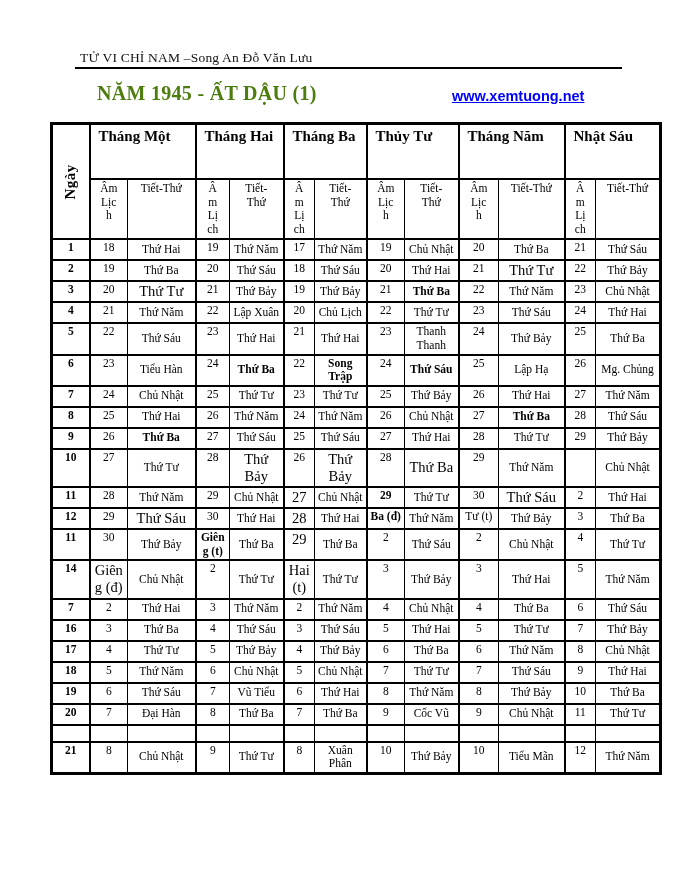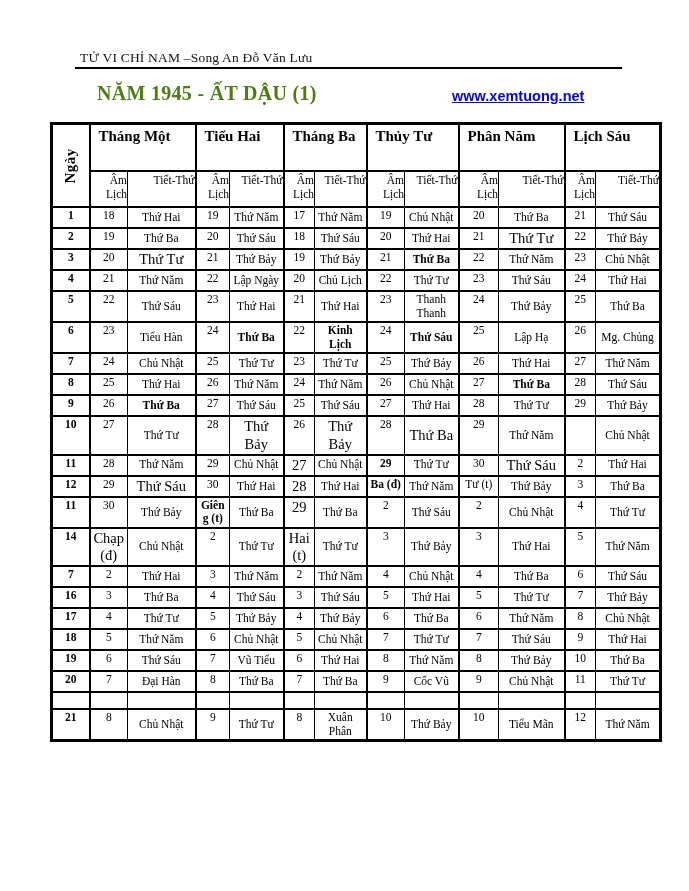--- a/index.html
+++ b/index.html
@@ -26,24 +26,24 @@
     border-collapse:collapse;table-layout:fixed;
     border:3px solid #000;
   }
   .cal th,.cal td{
     border:1px solid #000;border-top-width:2px;border-bottom-width:2px;
     padding:1px 2px;overflow:hidden;word-wrap:break-word;
     font-size:11.5px;line-height:1.18;
   }
   .cal th.month{
     font-size:15px;font-weight:bold;text-align:left;vertical-align:top;
-    padding:3px 2px 10px 8px;height:32px;border-left-width:2px;
+    padding:3px 2px 18px 8px;height:32px;border-left-width:2px;
   }
   .cal th.sub{
-    font-weight:normal;text-align:right;vertical-align:top;height:30px;padding:2px 0;
+    font-weight:normal;text-align:center;vertical-align:top;height:30px;padding:2px 9px;
   }
   .cal th.sub.ms, .cal td.ms{border-left-width:2px;}
   .cal th.dayhead{
     width:38px;border-right-width:2px;vertical-align:middle;text-align:center;padding:0;
   }
   .dayhead span{
     display:inline-block;transform:rotate(-90deg);
     font-size:15px;font-weight:bold;letter-spacing:.5px;white-space:nowrap;
   }
   .cal td{height:17px;}
@@ -77,25 +77,25 @@
       <col style="width:54px">
     <col style="width:40px">
       <col style="width:66px">
     <col style="width:31px">
       <col style="width:65px">
   </colgroup>
   <thead>
     <tr>
       <th class="dayhead" rowspan="2"><span>Ngày</span></th>
       <th class="month" colspan="2">Tháng Một</th>
-      <th class="month" colspan="2">Tiểu Hai</th>
+      <th class="month" colspan="2">Tháng Hai</th>
       <th class="month" colspan="2">Tháng  Ba</th>
       <th class="month" colspan="2">Thủy Tư</th>
-      <th class="month" colspan="2">Phân Năm</th>
-      <th class="month" colspan="2">Lịch Sáu</th>
+      <th class="month" colspan="2">Tháng Năm</th>
+      <th class="month" colspan="2">Nhật Sáu</th>
     </tr>
     <tr>
       <th class="sub ms">Âm Lịch</th>
       <th class="sub">Tiết-Thứ</th>
       <th class="sub ms">Âm Lịch</th>
       <th class="sub">Tiết-Thứ</th>
       <th class="sub ms">Âm Lịch</th>
       <th class="sub">Tiết-Thứ</th>
       <th class="sub ms">Âm Lịch</th>
       <th class="sub">Tiết-Thứ</th>
@@ -149,21 +149,21 @@
         <td class="am ms">22</td>
         <td class="tiet">Thứ Năm</td>
         <td class="am ms">23</td>
         <td class="tiet">Chủ Nhật</td>
       </tr>
       <tr>
         <td class="day">4</td>
         <td class="am ms">21</td>
         <td class="tiet">Thứ Năm</td>
         <td class="am ms">22</td>
-        <td class="tiet">Lập Ngày</td>
+        <td class="tiet">Lập Xuân</td>
         <td class="am ms">20</td>
         <td class="tiet">Chủ Lịch</td>
         <td class="am ms">22</td>
         <td class="tiet">Thứ Tư</td>
         <td class="am ms">23</td>
         <td class="tiet">Thứ Sáu</td>
         <td class="am ms">24</td>
         <td class="tiet">Thứ Hai</td>
       </tr>
       <tr>
@@ -181,21 +181,21 @@
         <td class="am ms">25</td>
         <td class="tiet">Thứ Ba</td>
       </tr>
       <tr>
         <td class="day">6</td>
         <td class="am ms">23</td>
         <td class="tiet">Tiểu Hàn</td>
         <td class="am ms">24</td>
         <td class="tiet b">Thứ Ba</td>
         <td class="am ms">22</td>
-        <td class="tiet b">Kinh Lịch</td>
+        <td class="tiet b">Song Trập</td>
         <td class="am ms">24</td>
         <td class="tiet b">Thứ Sáu</td>
         <td class="am ms">25</td>
         <td class="tiet">Lập Hạ</td>
         <td class="am ms">26</td>
         <td class="tiet">Mg. Chủng</td>
       </tr>
       <tr>
         <td class="day">7</td>
         <td class="am ms">24</td>
@@ -296,21 +296,21 @@
         <td class="tiet">Thứ Ba</td>
         <td class="am ms">2</td>
         <td class="tiet">Thứ Sáu</td>
         <td class="am ms">2</td>
         <td class="tiet">Chủ Nhật</td>
         <td class="am ms">4</td>
         <td class="tiet">Thứ Tư</td>
       </tr>
       <tr>
         <td class="day">14</td>
-        <td class="am ms lg">Chạp (đ)</td>
+        <td class="am ms lg">Giêng (đ)</td>
         <td class="tiet">Chủ Nhật</td>
         <td class="am ms">2</td>
         <td class="tiet">Thứ Tư</td>
         <td class="am ms lg">Hai (t)</td>
         <td class="tiet">Thứ Tư</td>
         <td class="am ms">3</td>
         <td class="tiet">Thứ Bảy</td>
         <td class="am ms">3</td>
         <td class="tiet">Thứ Hai</td>
         <td class="am ms">5</td>

